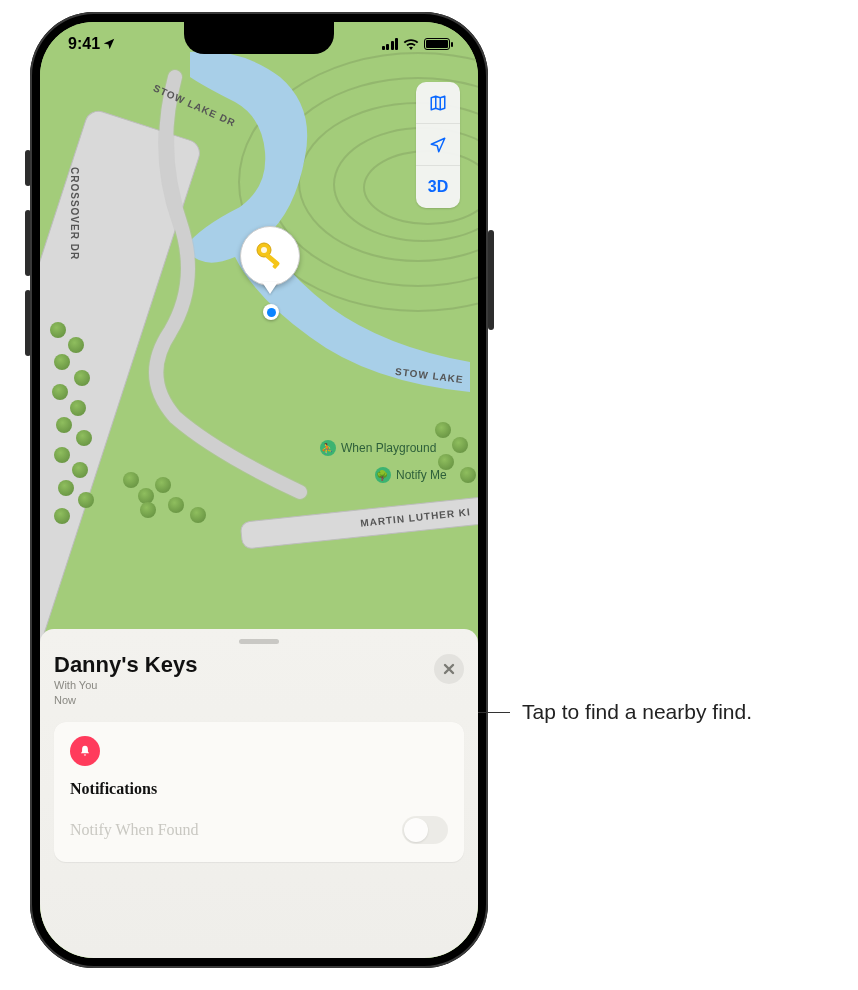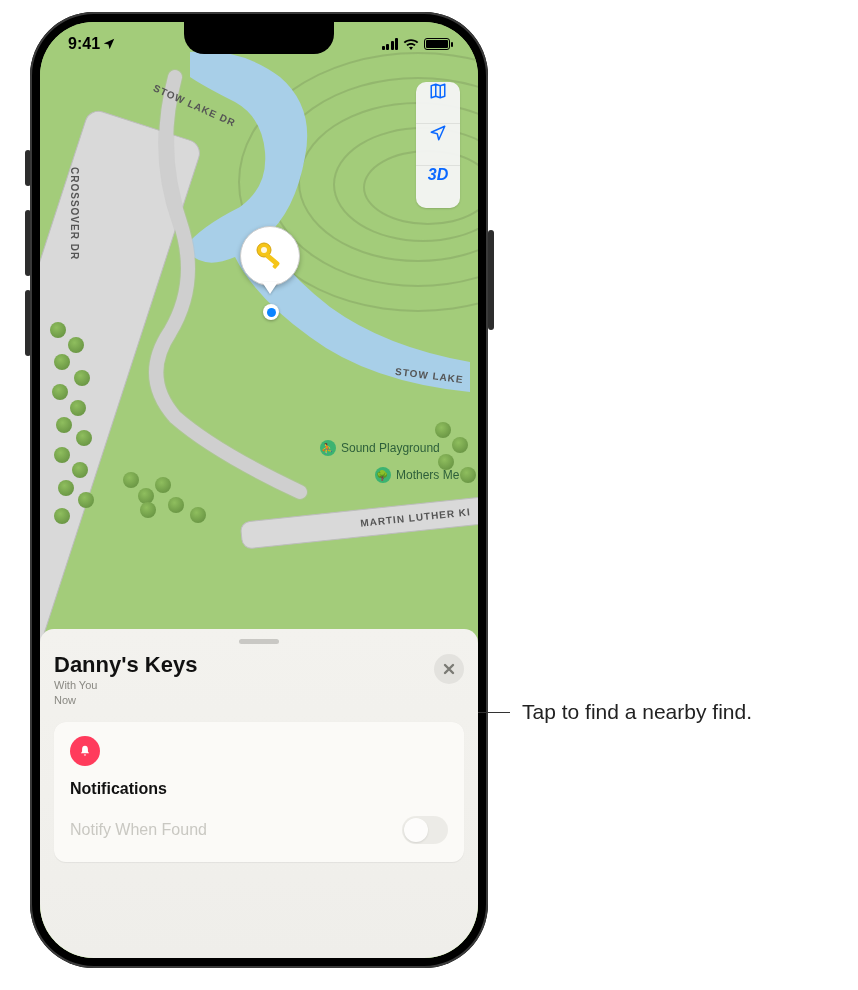--- a/index.html
+++ b/index.html
@@ -139,26 +139,25 @@
     background: rgba(245,245,247,0.94);
     border-radius: 10px;
     display: flex;
     flex-direction: column;
     overflow: hidden;
     z-index: 30;
     box-shadow: 0 1px 2px rgba(0,0,0,0.15);
   }
   .map-control-btn {
     height: 42px;
-    display:flex; align-items:flex-start; justify-content:center;
+    display:flex; align-items:center; justify-content:center;
     color: #0a68ff;
     font-size: 16px;
     font-weight: 600;
     border-bottom: 1px solid rgba(0,0,0,0.08);
-    font-style: italic;
   }
   .map-control-btn:last-child { border-bottom:none; }
   
   .item-pin {
     position: absolute;
     left: 200px;
     top: 204px;
     z-index: 25;
   }
   .pin-circle {
@@ -234,20 +233,21 @@
     margin-bottom:14px;
   }
   .card-title { font-size:16px; font-weight:600; color:#111; }
   .card-sub { font-size:15px; color:#9a9992; margin-top:1px; }
   .card-full {
     background:#fbfaf7;
     border-radius:12px;
     padding:14px 16px 18px 16px;
     margin-top:14px;
     box-shadow: 0 0.5px 1px rgba(0,0,0,0.06);
+    font-family: Liberation Serif, serif;
   }
   .notify-row {
     display:flex; justify-content:space-between; align-items:center;
     margin-top:18px;
     color:#c9c8c2;
     font-size:16px;
   }
   .toggle {
     width:46px; height:28px; background:#e1e0da; border-radius:14px; position:relative;
     opacity:0.55;
@@ -354,25 +354,25 @@
       <div class="tree" style="left:398px; top:432px;"></div>
       <div class="tree" style="left:420px; top:445px;"></div>
 
       <div class="road-label" style="left:110px; top:78px; transform:rotate(24deg);">STOW LAKE DR</div>
       <div class="road-label" style="left:40px; top:145px; transform:rotate(90deg); transform-origin:left top;">CROSSOVER DR</div>
       <div class="road-label" style="left:355px; top:348px; transform:rotate(7deg);">STOW LAKE</div>
       <div class="road-label" style="left:320px; top:490px; transform:rotate(-6deg);">MARTIN LUTHER KI</div>
 
       <div class="poi" style="left:280px; top:418px;">
         <div class="poi-dot">⛹</div>
-        <span>Sound Playground</span>
+        <span>When Playground</span>
       </div>
       <div class="poi" style="left:335px; top:445px;">
         <div class="poi-dot">🌳</div>
-        <span>Mothers Me</span>
+        <span>Notify Me</span>
       </div>
 
       <div class="user-dot">
           <div class="user-dot-inner"></div>
         </div>
 
       <div class="item-pin">
         <div class="pin-circle">
           <svg width="36" height="36" viewBox="0 0 36 36">
             <circle cx="12" cy="12" r="7" fill="#f5c518" stroke="#d4a30e" stroke-width="1"></circle>

